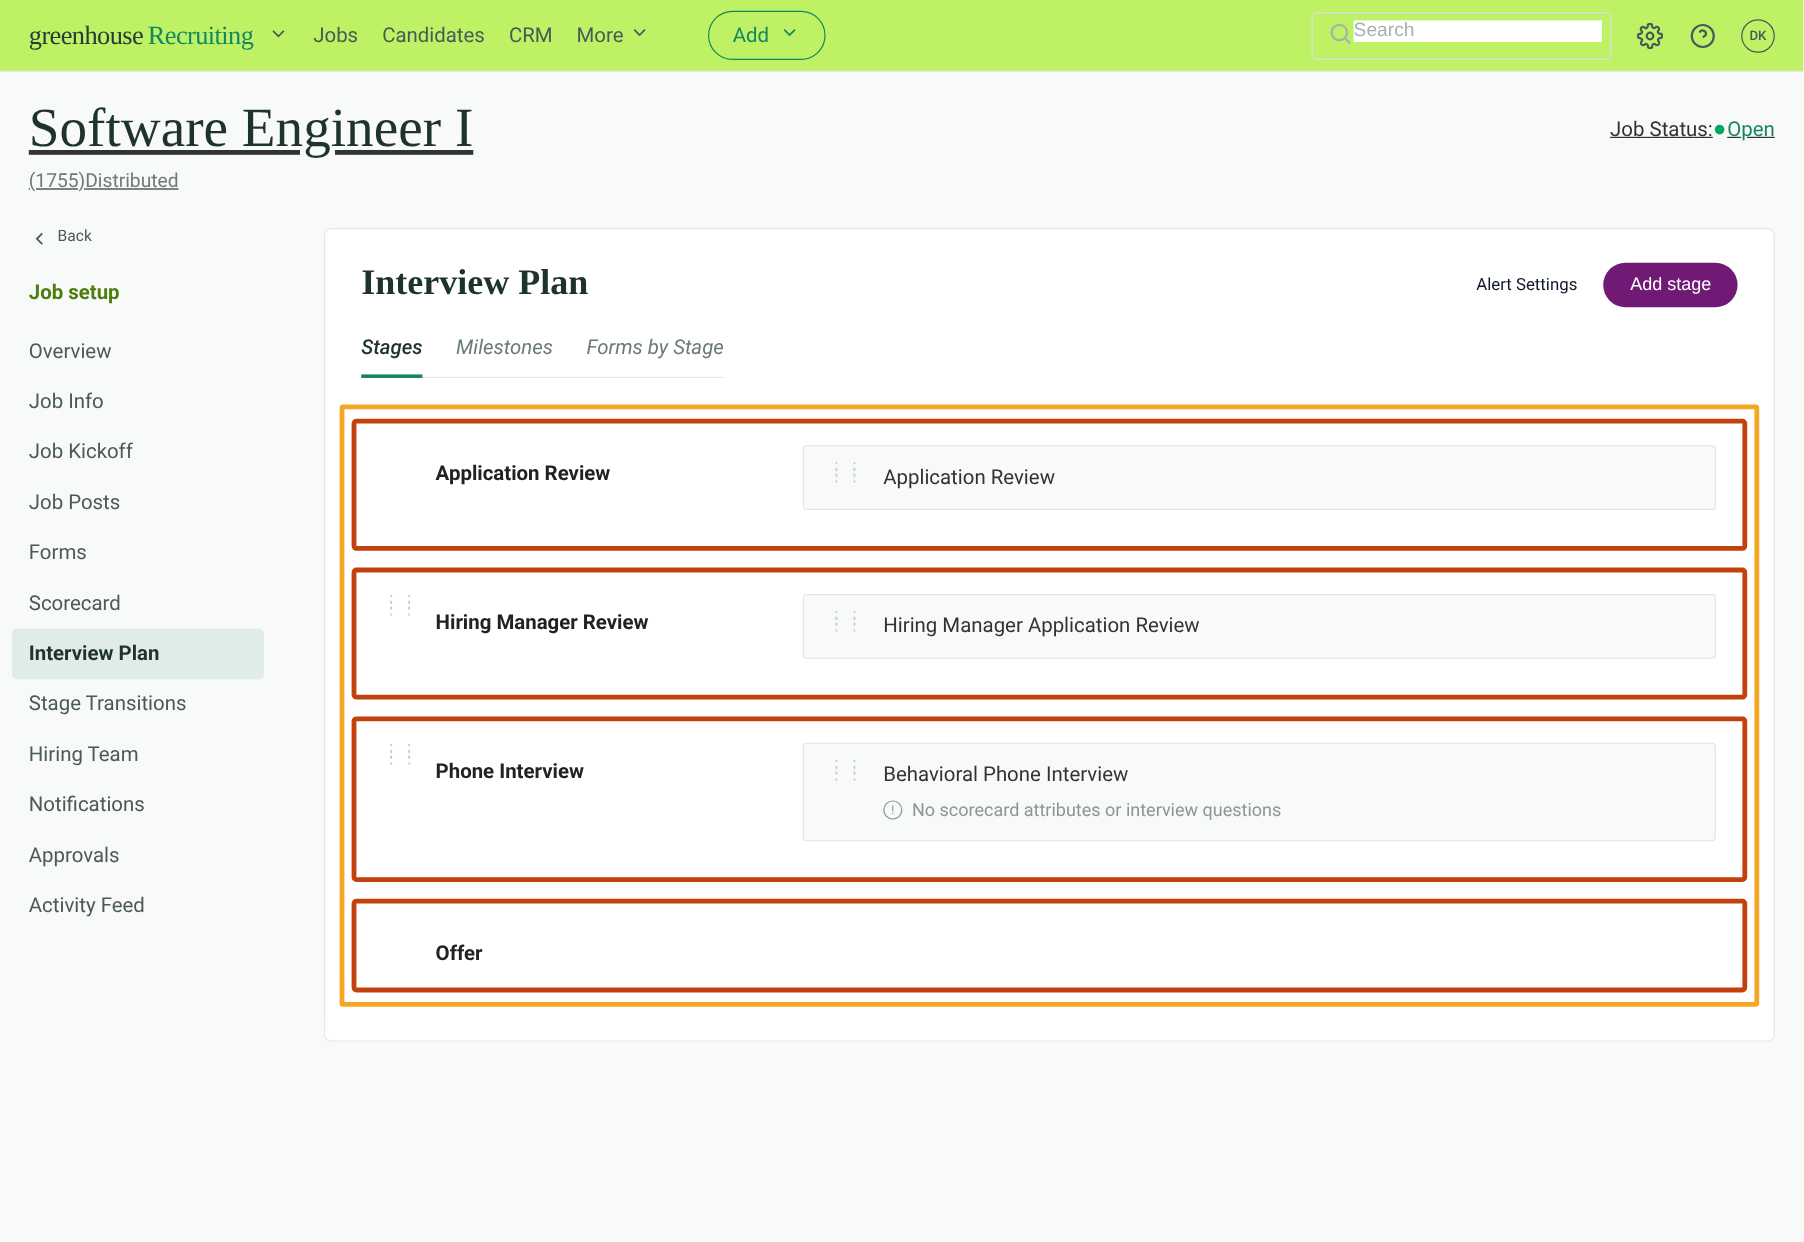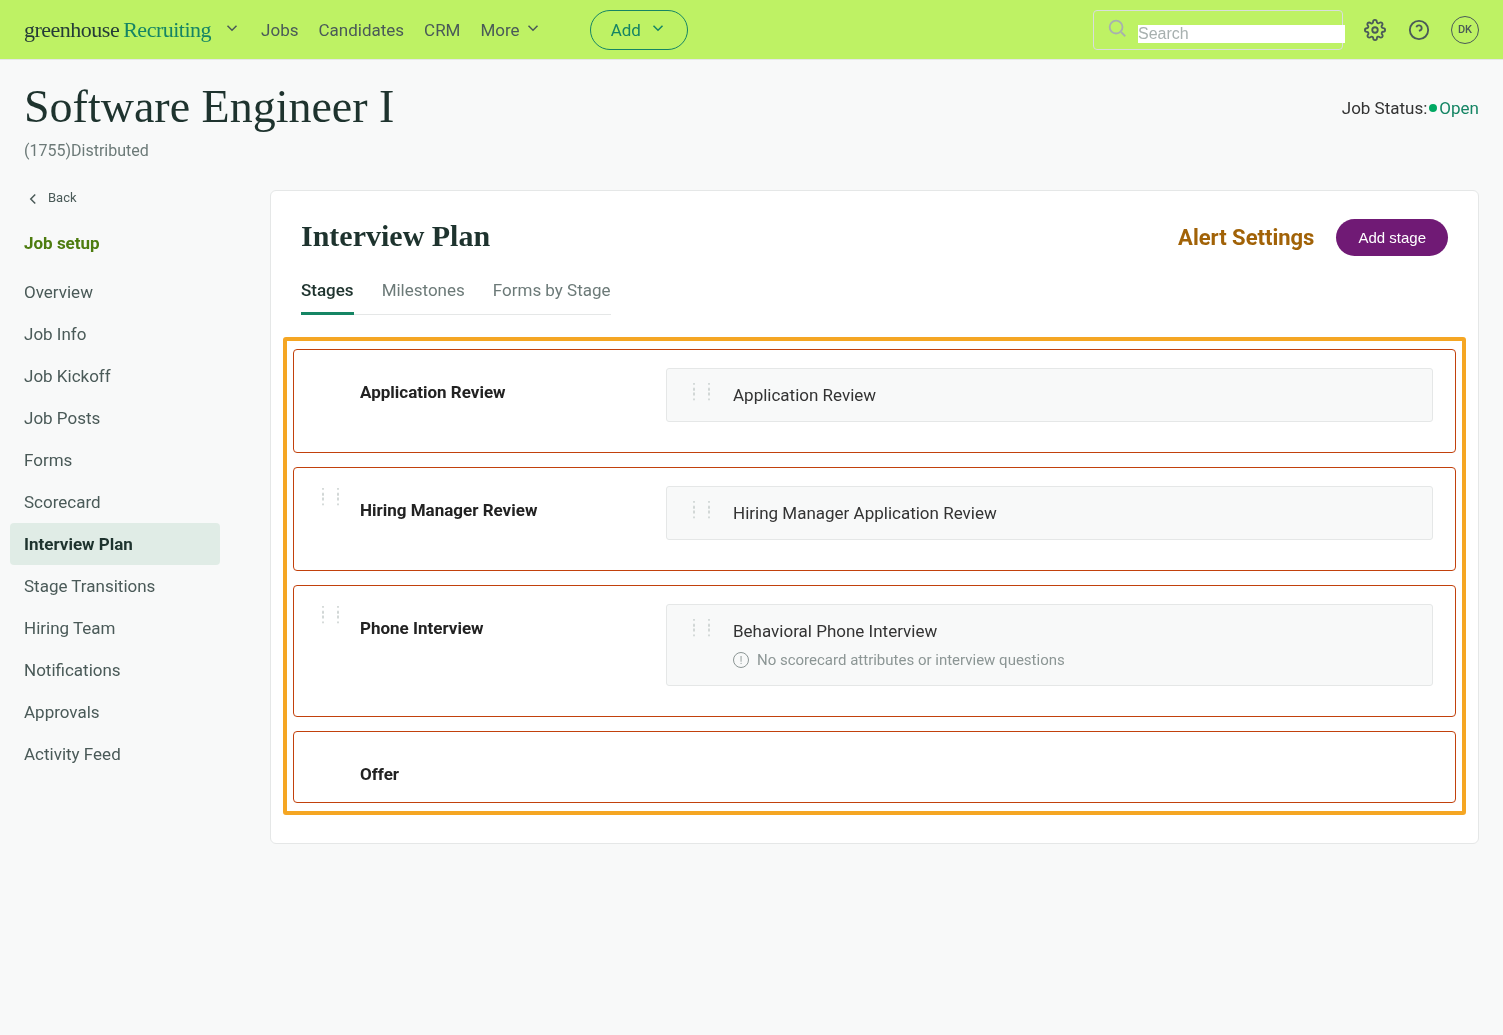--- a/index.html
+++ b/index.html
@@ -8,59 +8,59 @@
     
     .top-header { background: #bef264; border-bottom: 1px solid #e5e7e7; display: flex; align-items: center; padding: 0 24px; height: 60px; gap: 20px; }
     .logo-block { display: flex; align-items: center; gap: 4px; font-family: Georgia, 'Times New Roman', serif; font-size: 22px; letter-spacing: -0.5px; cursor: pointer; }
     .logo-gh { color: #243b37; font-weight: 500; }
     .logo-rec { color: #158564; font-weight: 400; }
     .logo-chev { margin-left: 8px; color: #4a5a58; }
     .top-nav { display: flex; gap: 20px; align-items: center; }
     .top-nav-item { color: #4a5a58; font-size: 17px; cursor: pointer; display: flex; align-items: center; gap: 4px; }
     .add-btn { border: 1.5px solid #158564; color: #158564; border-radius: 22px; padding: 8px 20px; font-size: 17px; display: flex; align-items: center; gap: 8px; cursor: pointer; margin-left: 28px; }
     .spacer { flex: 1; }
-    .search-box { display: flex; align-items: flex-end; border: 1px solid #d9dedd; border-radius: 4px; padding: 6px 12px; width: 250px; gap: 10px; }
+    .search-box { display: flex; align-items: flex-start; border: 1px solid #d9dedd; border-radius: 4px; padding: 6px 12px; width: 250px; }
     .search-box input { border: none; outline: none; font-size: 16px; flex: 1; color: #333; }
     .search-box input::placeholder { color: #a7b0af; }
     .hdr-icon { width: 24px; height: 24px; display: flex; align-items: center; justify-content: center; color: #4a5a58; cursor: pointer; }
     .avatar-circle { width: 28px; height: 28px; border: 1.5px solid #4a5a58; border-radius: 50%; display: flex; align-items: center; justify-content: center; font-size: 11px; font-weight: 500; color: #4a5a58; cursor: pointer; }
     
     
-    .job-header { padding: 20px 24px 10px 24px; display: flex; align-items: flex-start; justify-content: space-between; }
+    .job-header { padding: 20px 24px 10px 24px; display: flex; align-items: flex-start; justify-content: space-between; text-decoration: underline; }
     .job-title { font-family: Georgia, 'Times New Roman', serif; font-size: 46px; color: #1e332e; font-weight: 400; }
     .job-meta { color: #6c7a78; font-size: 16px; margin-top: 8px; }
     .job-status-block { display: flex; align-items: center; gap: 2px; font-size: 17px; color: #333; padding-top: 18px; }
     .status-dot { width: 8px; height: 8px; background: #00a862; border-radius: 50%; display: inline-block; }
     .status-open { color: #158564; }
     
     
     .body-wrap { display: flex; padding: 0 24px 40px 0; gap: 30px; margin-top: 20px; }
     .sidebar { width: 240px; flex-shrink: 0; padding-left: 24px; }
     .back-link { display: flex; align-items: flex-start; gap: 6px; color: #4a5a58; font-size: 13px; cursor: pointer; margin-bottom: 22px; }
     .side-heading { font-weight: 700; font-size: 17px; color: #4d7c0f; margin-bottom: 18px; }
     .side-item { color: #4a5a58; font-size: 17px; padding: 11px 0; cursor: pointer; }
     .side-item.active { background: #e0ece6; color: #1e332e; font-weight: 700; border-radius: 4px; padding: 11px 14px; margin-left: -14px; margin-right: 20px; }
     
     
     .main-panel { flex: 1; background: #fff; border: 1px solid #e5e7e7; border-radius: 6px; padding: 28px 0 28px 0; }
     .panel-header { display: flex; justify-content: space-between; align-items: flex-start; padding: 0 30px; }
     .panel-title { font-family: Georgia, 'Times New Roman', serif; font-size: 30px; color: #1e332e; }
     .panel-actions { display: flex; align-items: center; gap: 22px; }
-    .alert-settings { color: #a16207; font-size: 22px; font-weight: 700; cursor: pointer; }
+    .alert-settings { color: #0f172a; font-size: 14px; font-weight: 400; cursor: pointer; }
     .add-stage-btn { background: #701a75; color: #fff; border: none; border-radius: 20px; padding: 10px 22px; font-size: 15px; font-weight: 500; cursor: pointer; }
     
     
-    .tabs { display: flex; gap: 28px; border-bottom: 1px solid #e5e7e7; margin: 24px 30px 0 30px; width: fit-content; }
+    .tabs { display: flex; gap: 28px; border-bottom: 1px solid #e5e7e7; margin: 24px 30px 0 30px; width: fit-content; font-style: italic; }
     .tab { color: #6c7a78; font-size: 17px; padding-bottom: 12px; cursor: pointer; }
     .tab.active { color: #1e332e; border-bottom: 3px solid #158564; font-weight: 500; margin-bottom: -1px; }
     
     
     .stages-highlight { border: 4px solid #f5a623; border-radius: 3px; margin: 22px 12px 0 12px; padding: 8px 6px; }
     .stages-area { display: flex; flex-direction: column; gap: 14px; }
-    .stage-card { border: 1px solid #c2410c; border-radius: 4px; padding: 18px 22px 30px 22px; display: flex; gap: 26px; align-items: flex-start; }
+    .stage-card { border: 4px solid #c2410c; border-radius: 4px; padding: 18px 22px 30px 22px; display: flex; gap: 26px; align-items: flex-start; }
     .stage-card.offer { padding-bottom: 18px; }
     .drag-col { width: 18px; display: flex; align-items: flex-start; padding-top: 4px; }
     .drag-handle { color: #c9cfce; font-size: 14px; letter-spacing: 1px; line-height: 6px; cursor: grab; }
     .drag-placeholder { width: 18px; }
     .stage-name { font-weight: 700; font-size: 17px; color: #222; width: 280px; padding-top: 14px; }
     .stage-interviews { flex: 1; display: flex; flex-direction: column; gap: 10px; }
     .interview-box { background: #f8f9f9; border: 1px solid #e5e7e7; border-radius: 3px; padding: 16px 20px; display: flex; align-items: flex-start; gap: 16px; }
     .interview-content { flex: 1; }
     .interview-name { color: #333; font-size: 17px; }
     .interview-warn { display: flex; align-items: center; gap: 8px; color: #8c9695; font-size: 15px; margin-top: 10px; }

